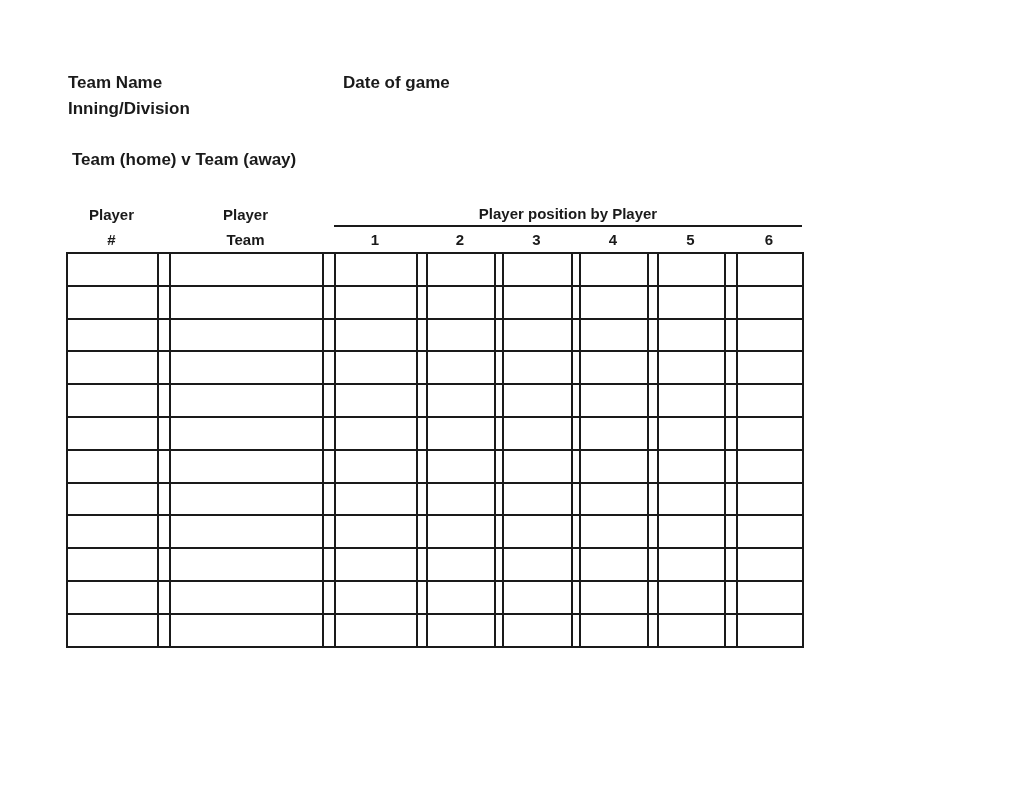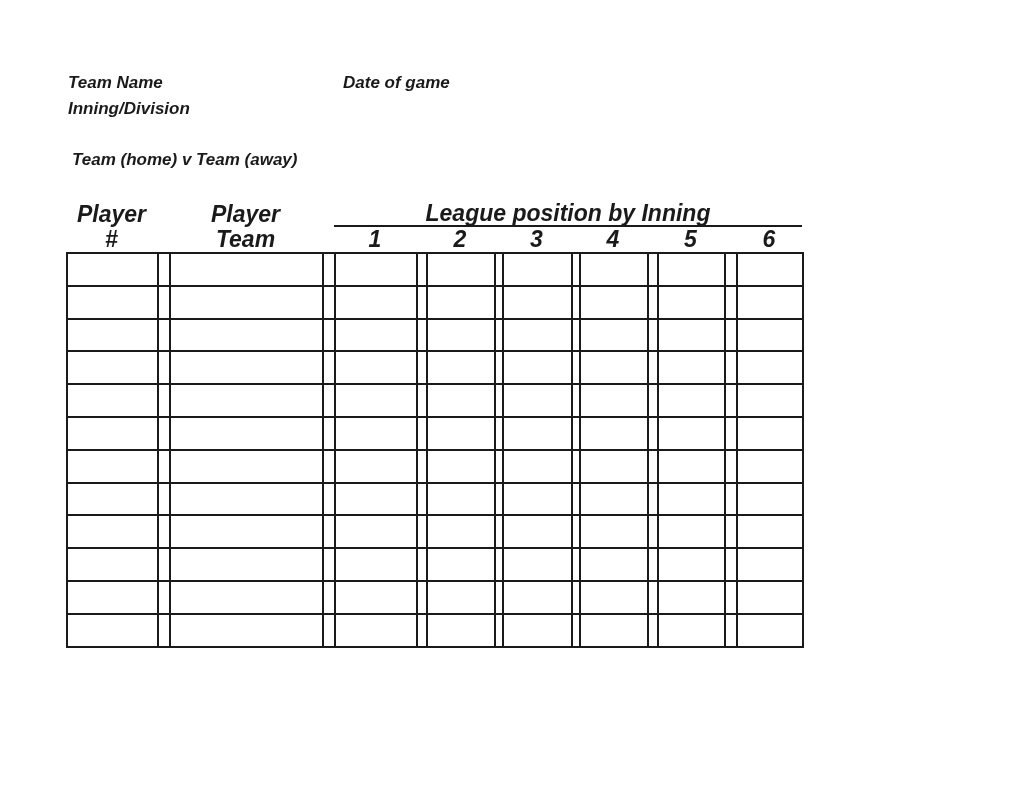--- a/index.html
+++ b/index.html
@@ -12,21 +12,20 @@
     font-family: "Liberation Sans", "DejaVu Sans", sans-serif;
     font-weight: bold;
     color: var(--ink);
   }
   .page {
     position: relative;
     width: 1024px;
     height: 791px;
     background: var(--paper);
     overflow: hidden;
-    font-style: italic;
   }
   .label {
     position: absolute;
     font-size: 17px;
     line-height: 20px;
     white-space: nowrap;
   }
   #team-name-label   { left: 68px;  top: 73px;  }
   #date-of-game-label{ left: 343px; top: 73px;  }
   #league-division-label { left: 68px; top: 99px; }
@@ -42,21 +41,21 @@
   .roster-header {
     position: absolute;
     left: 66px;
     top: 202px;
     grid-template-rows: 25px 25px;
   }
   .hcell {
     display: flex;
     align-items: center;
     justify-content: center;
-    font-size: 23px;
+    font-size: 15px;
     white-space: nowrap;
   }
   .innings-group {
     border-bottom: 2px solid var(--ink);
   }
 
   
   .roster-body {
     position: absolute;
     left: 66px;
@@ -83,21 +82,21 @@
   <div class="label" id="league-division-label">Inning/Division</div>
 
   <div class="label" id="matchup-label">Team (home) v Team (away)</div>
 
   <div class="cols roster-header" id="roster-header">
 
     <div class="hcell" style="grid-column:1; grid-row:1;">Player</div>
 
     <div class="hcell" style="grid-column:3; grid-row:1;">Player</div>
 
-    <div class="hcell innings-group" style="grid-column:5 / 16; grid-row:1;">League position by Inning</div>
+    <div class="hcell innings-group" style="grid-column:5 / 16; grid-row:1;">Player position by Player</div>
 
     <div class="hcell" style="grid-column:1; grid-row:2;">#</div>
 
     <div class="hcell" style="grid-column:3; grid-row:2;">Team</div>
 
   <div class="hcell" style="grid-area: 2 / 5;">1</div>
       <div class="hcell" style="grid-area: 2 / 7;">2</div>
       <div class="hcell" style="grid-area: 2 / 9;">3</div>
       <div class="hcell" style="grid-area: 2 / 11;">4</div>
       <div class="hcell" style="grid-area: 2 / 13;">5</div>

